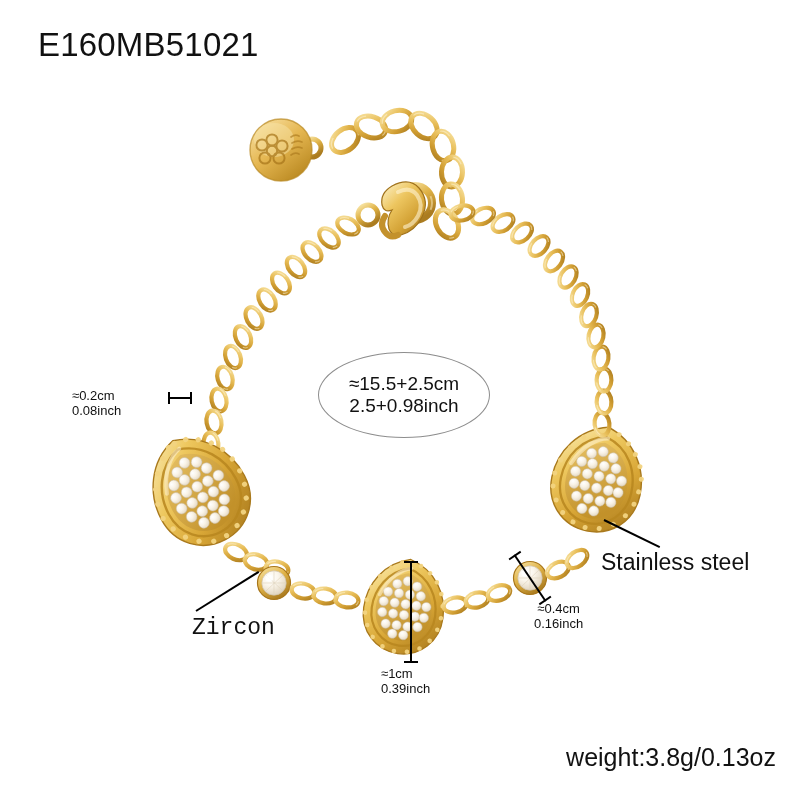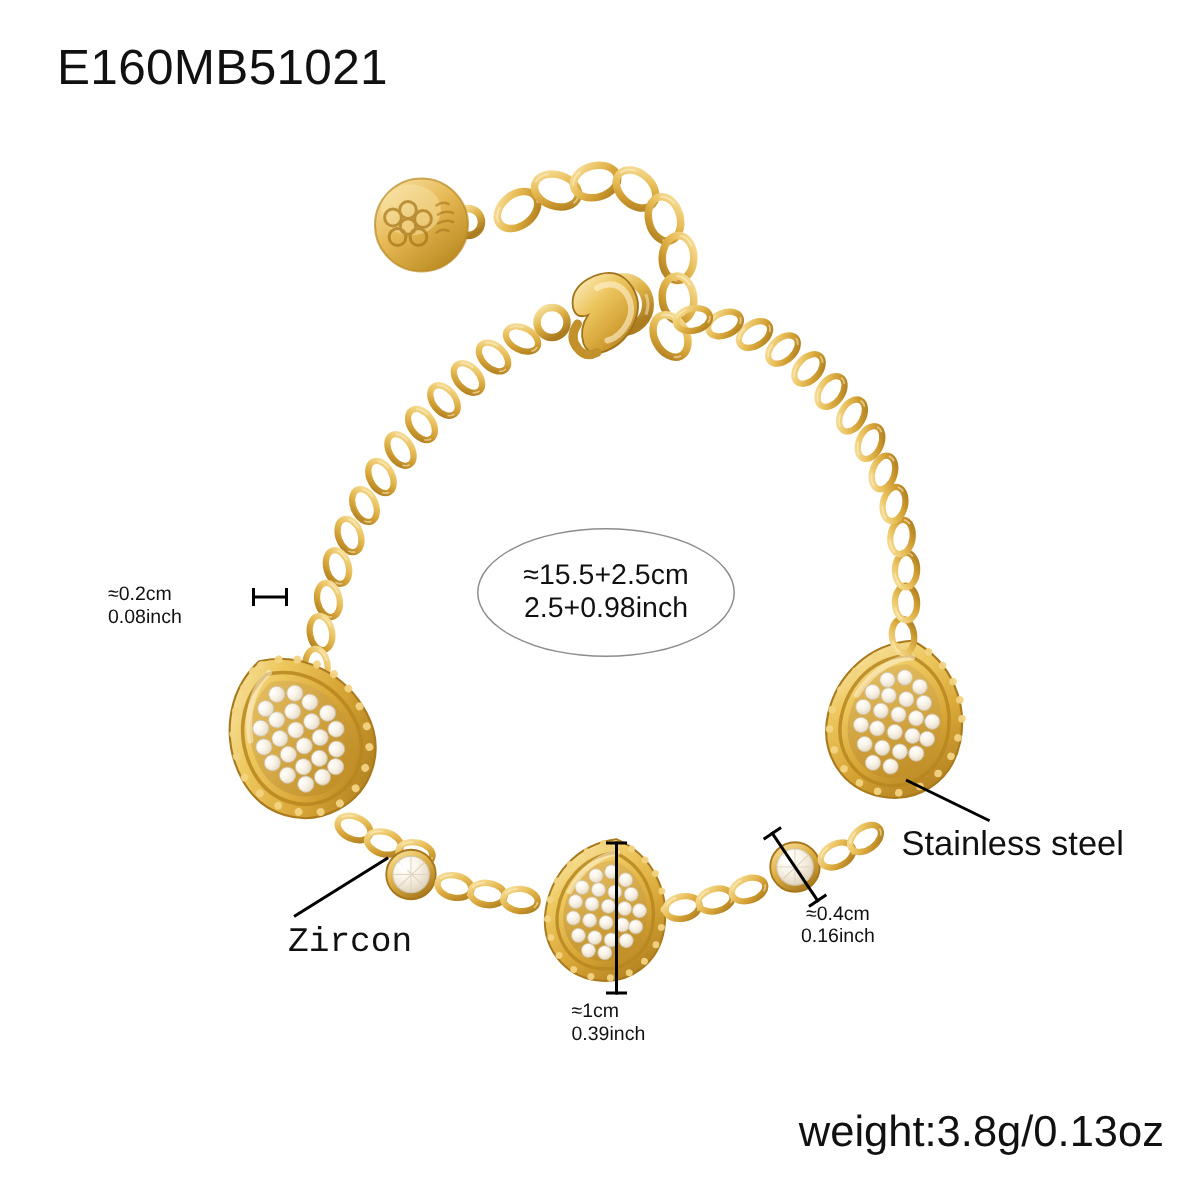--- a/index.html
+++ b/index.html
@@ -25,21 +25,21 @@
     font-size: 33px;
     font-weight: 400;
     letter-spacing: 0.2px;
     color: #111111;
     white-space: nowrap;
   }
   .weight-text {
     position: absolute;
     right: 24px;
     bottom: 28px;
-    font-size: 29px;
+    font-size: 25px;
     font-weight: 400;
     color: #111111;
     white-space: nowrap;
   }
 
   .anno {
     position: absolute;
     font-size: 13px;
     line-height: 1.18;
     color: #111111;

